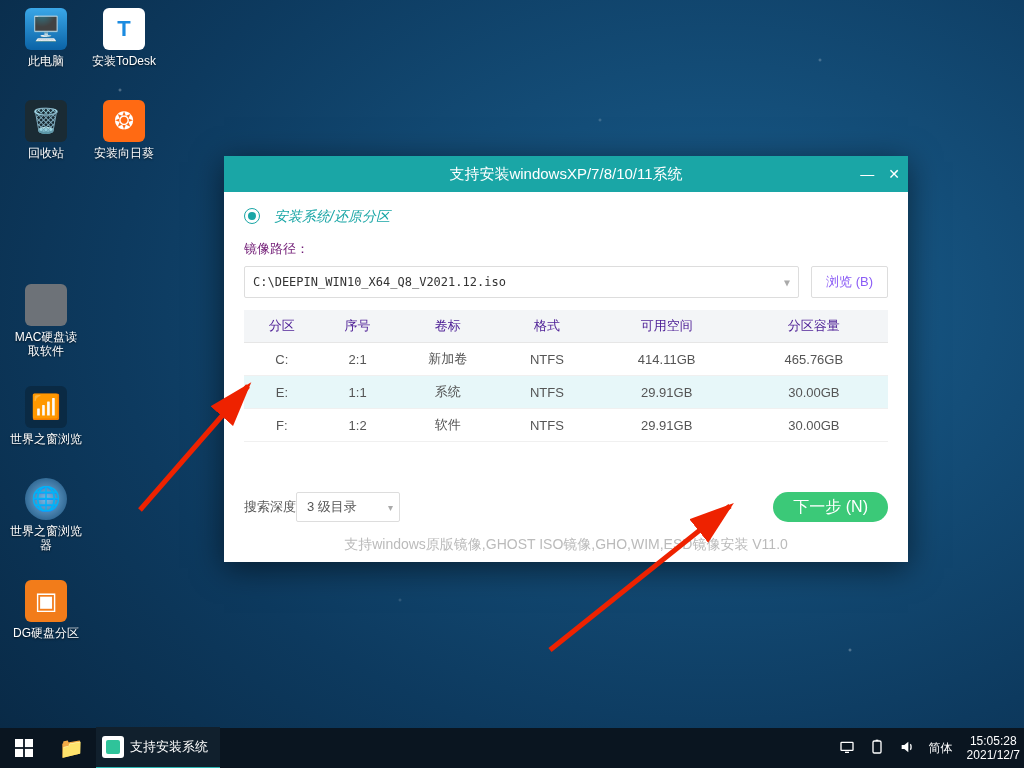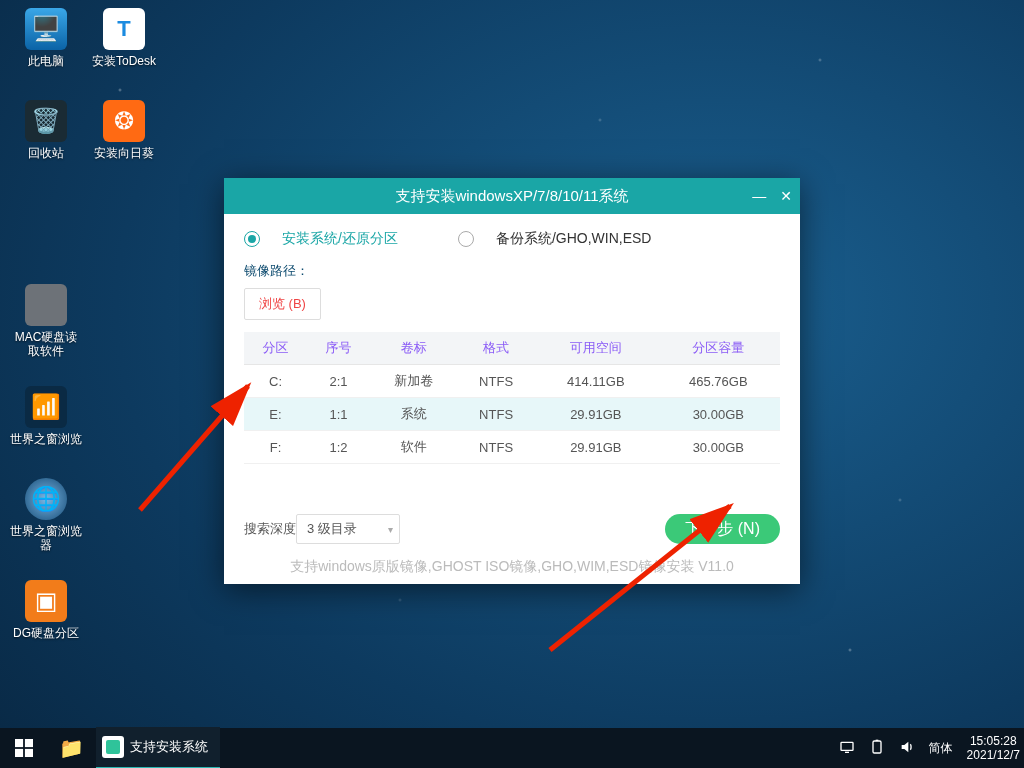--- a/index.html
+++ b/index.html
@@ -26,38 +26,38 @@
   .start{width:48px;font-size:18px;}
   .start svg{width:18px;height:18px;fill:#fff;}
   .explorer{width:48px;font-size:20px;}
   .task{background:#11202d;height:40px;padding:0 12px 0 6px;display:flex;align-items:center;gap:6px;border-bottom:2px solid #2bb6b2;}
   .task .ticon{width:22px;height:22px;background:#fff;border-radius:3px;display:flex;align-items:center;justify-content:center;}
   .task .ticon span{width:14px;height:14px;background:#2fc39a;border-radius:2px;}
   .tray{margin-left:auto;display:flex;align-items:center;gap:14px;padding-right:4px;font-size:12px;}
   .tray .clock{text-align:center;line-height:14px;font-size:12px;}
   .tray svg{width:16px;height:16px;fill:#fff;}
   
-  .win{position:absolute;left:224px;top:178px;width:576px;height:406px;background:#fff;box-shadow:0 6px 30px #0008;}
+  .win{position:absolute;left:224px;top:156px;width:684px;height:406px;background:#fff;box-shadow:0 6px 30px #0008;}
   .titlebar{height:36px;background:#1aa6a6;color:#fff;display:flex;align-items:center;justify-content:center;position:relative;font-size:15px;}
   .titlebar .wctrl{position:absolute;right:8px;top:0;height:36px;display:flex;align-items:center;gap:14px;}
   .titlebar .wctrl span{cursor:pointer;font-size:14px;}
   .body{padding:16px 20px 10px;}
   .radios{display:flex;gap:60px;align-items:center;font-size:14px;color:#333;}
-  .radio{display:flex;align-items:center;gap:22px;cursor:pointer;}
+  .radio{display:flex;gap:14px;cursor:pointer;font-style:italic;}
   .rdot{width:14px;height:14px;border:1px solid #aaa;border-radius:50%;display:flex;align-items:center;justify-content:center;}
   .radio.sel .rdot{border-color:#1aa6a6;}
   .radio.sel .rdot::after{content:"";width:8px;height:8px;background:#1aa6a6;border-radius:50%;}
   .radio.sel .rlabel{color:#1aa6a6;}
-  .field-label{font-size:13px;color:#0c4a6e;margin:14px 0 8px;}
+  .field-label{font-size:13px;color:#701a75;margin:14px 0 8px;}
   .path-row{display:flex;gap:12px;align-items:center;}
   .path-input{flex:1;height:30px;border:1px solid #ddd;border-radius:2px;display:flex;align-items:center;padding:0 8px;font-family:SimSun,monospace;font-size:12px;color:#333;position:relative;}
   .path-input .dd{margin-left:auto;color:#aaa;font-size:10px;}
-  .browse{height:32px;padding:0 14px;border:1px solid #ddd;border-radius:2px;background:#fff;font-size:13px;color:#ef4444;cursor:pointer;}
+  .browse{height:32px;padding:0 14px;border:1px solid #ddd;border-radius:2px;background:#fff;font-size:13px;color:#8b5cf6;cursor:pointer;}
   table{width:100%;border-collapse:collapse;margin-top:12px;font-size:13px;}
-  th{background:#f3f5f7;color:#8b5cf6;font-weight:normal;padding:7px 4px;border-bottom:1px solid #e6e6e6;}
+  th{background:#f3f5f7;color:#4c1d95;font-weight:normal;padding:7px 4px;border-bottom:1px solid #e6e6e6;}
   td{padding:7px 4px;text-align:center;color:#555;border-bottom:1px solid #f0f0f0;}
   tbody tr.sel{background:#e7f7f9;}
   tbody tr{cursor:pointer;}
   .bottom{display:flex;align-items:center;margin-top:50px;}
   .bottom .lbl{font-size:13px;color:#555;}
   .depth{height:28px;border:1px solid #ddd;border-radius:2px;padding:0 22px 0 10px;font-size:13px;color:#555;position:relative;display:flex;align-items:center;min-width:70px;cursor:pointer;}
   .depth::after{content:"▾";position:absolute;right:6px;color:#aaa;font-size:10px;}
   .next{margin-left:auto;height:30px;padding:0 20px;background:#3bc978;color:#fff;border:none;border-radius:15px;font-size:16px;cursor:pointer;}
   .footer{text-align:center;font-size:14px;color:#bbb;margin-top:14px;}
   
@@ -114,27 +114,27 @@
         <span>—</span>
         <span>✕</span>
       </div>
     </div>
     <div class="body">
       <div class="radios">
         <div class="radio sel">
           <span class="rdot"></span>
           <span class="rlabel">安装系统/还原分区</span>
         </div>
-        <div class="radio">
-          <span class="rdot"></span>
-          <span class="rlabel">备份系统/GHO,WIN,ESD</span>
-        </div>
       </div>
       <div class="field-label">镜像路径：</div>
       <div class="path-row">
+        <div class="path-input">
+          <span>C:\DEEPIN_WIN10_X64_Q8_V2021.12.iso</span>
+          <span class="dd">▼</span>
+        </div>
         <button class="browse">浏览 (B)</button>
       </div>
       <table>
         <thead>
             <tr>
           <th>分区</th>
           <th>序号</th>
           <th>卷标</th>
           <th>格式</th>
           <th>可用空间</th>

